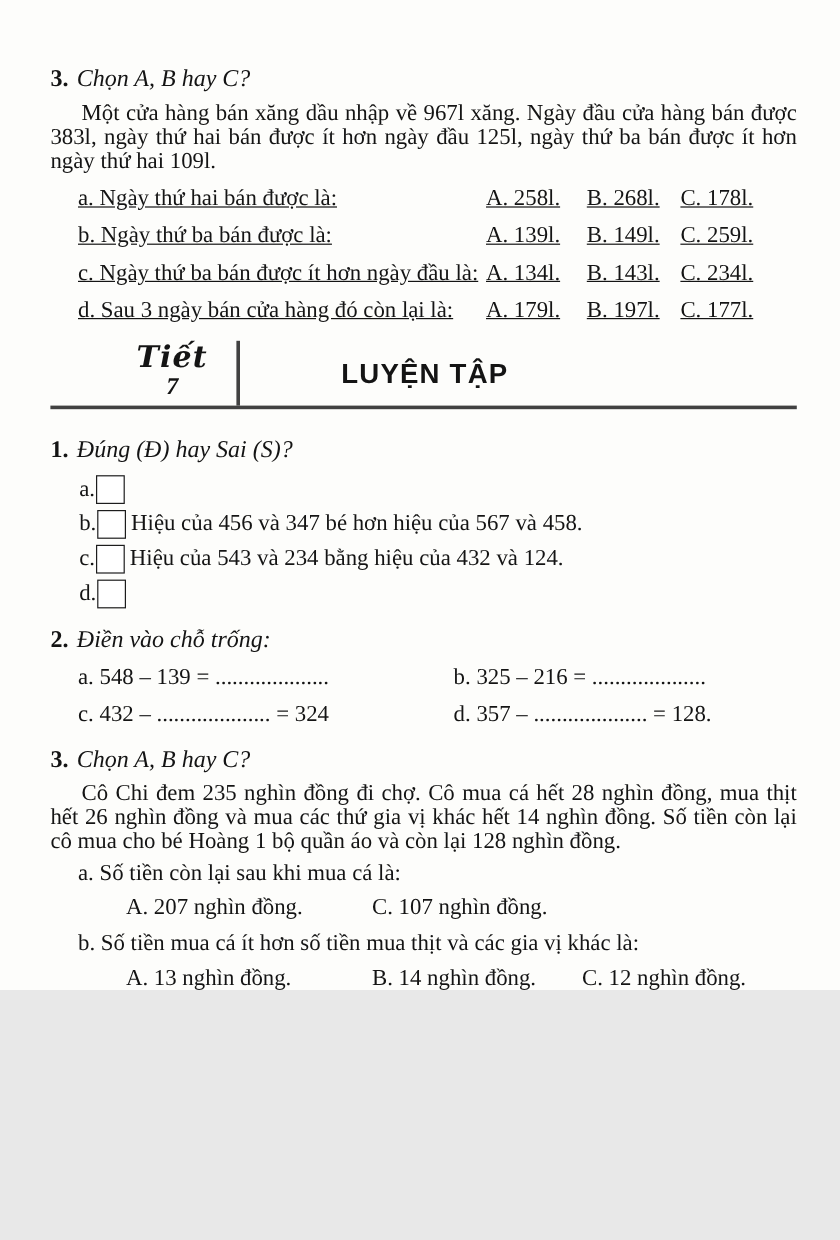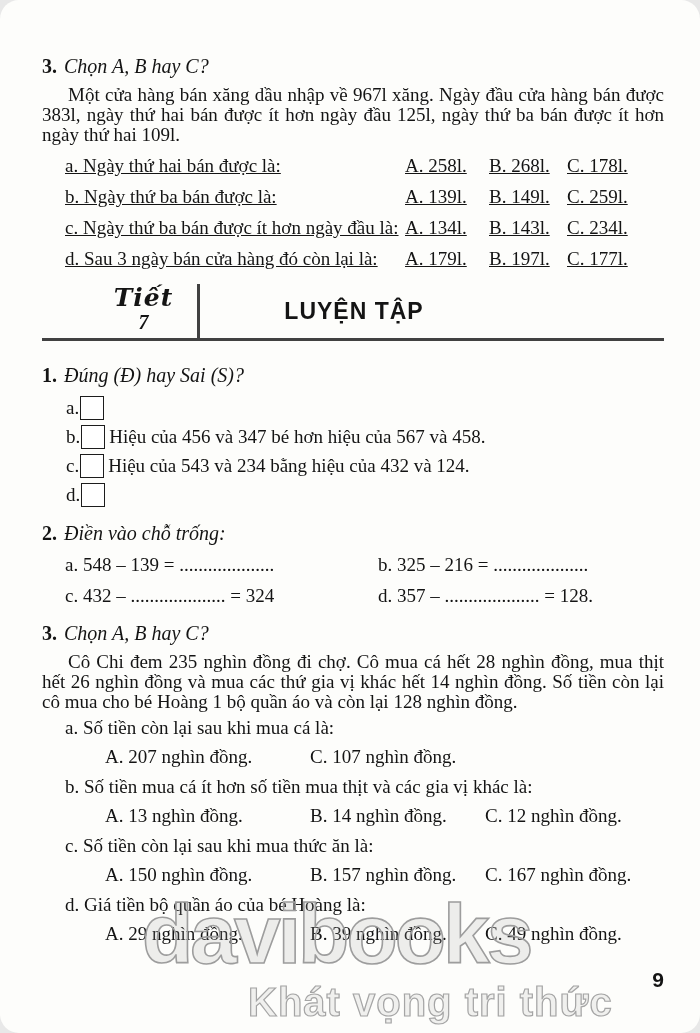--- a/index.html
+++ b/index.html
@@ -1,25 +1,24 @@
 <!DOCTYPE html>
 <html><head>
 <meta charset="utf-8">
 <style>
   html, body { margin:0; padding:0; background:#e8e8e8; }
   .page {
     position:relative;
-    width:700px; height:1033px;
+    width:700px; height:825px;
     margin:0 auto;
     background:#fdfdfb;
     overflow:hidden;
     font-family:"Liberation Serif", serif;
     color:#141414;
     font-size:19px;
-    border-radius:19px;
   }
   .content { position:absolute; left:42px; right:36px; top:54px; }
 
   
   .ex-heading { font-size:20px; line-height:25px; }
   .ex-num { font-weight:bold; margin-right:7px; }
   .ex-title { font-style:italic; }
 
   
   .para { margin:6px 0 0 0; line-height:20px; text-indent:26px; text-align:justify; }

